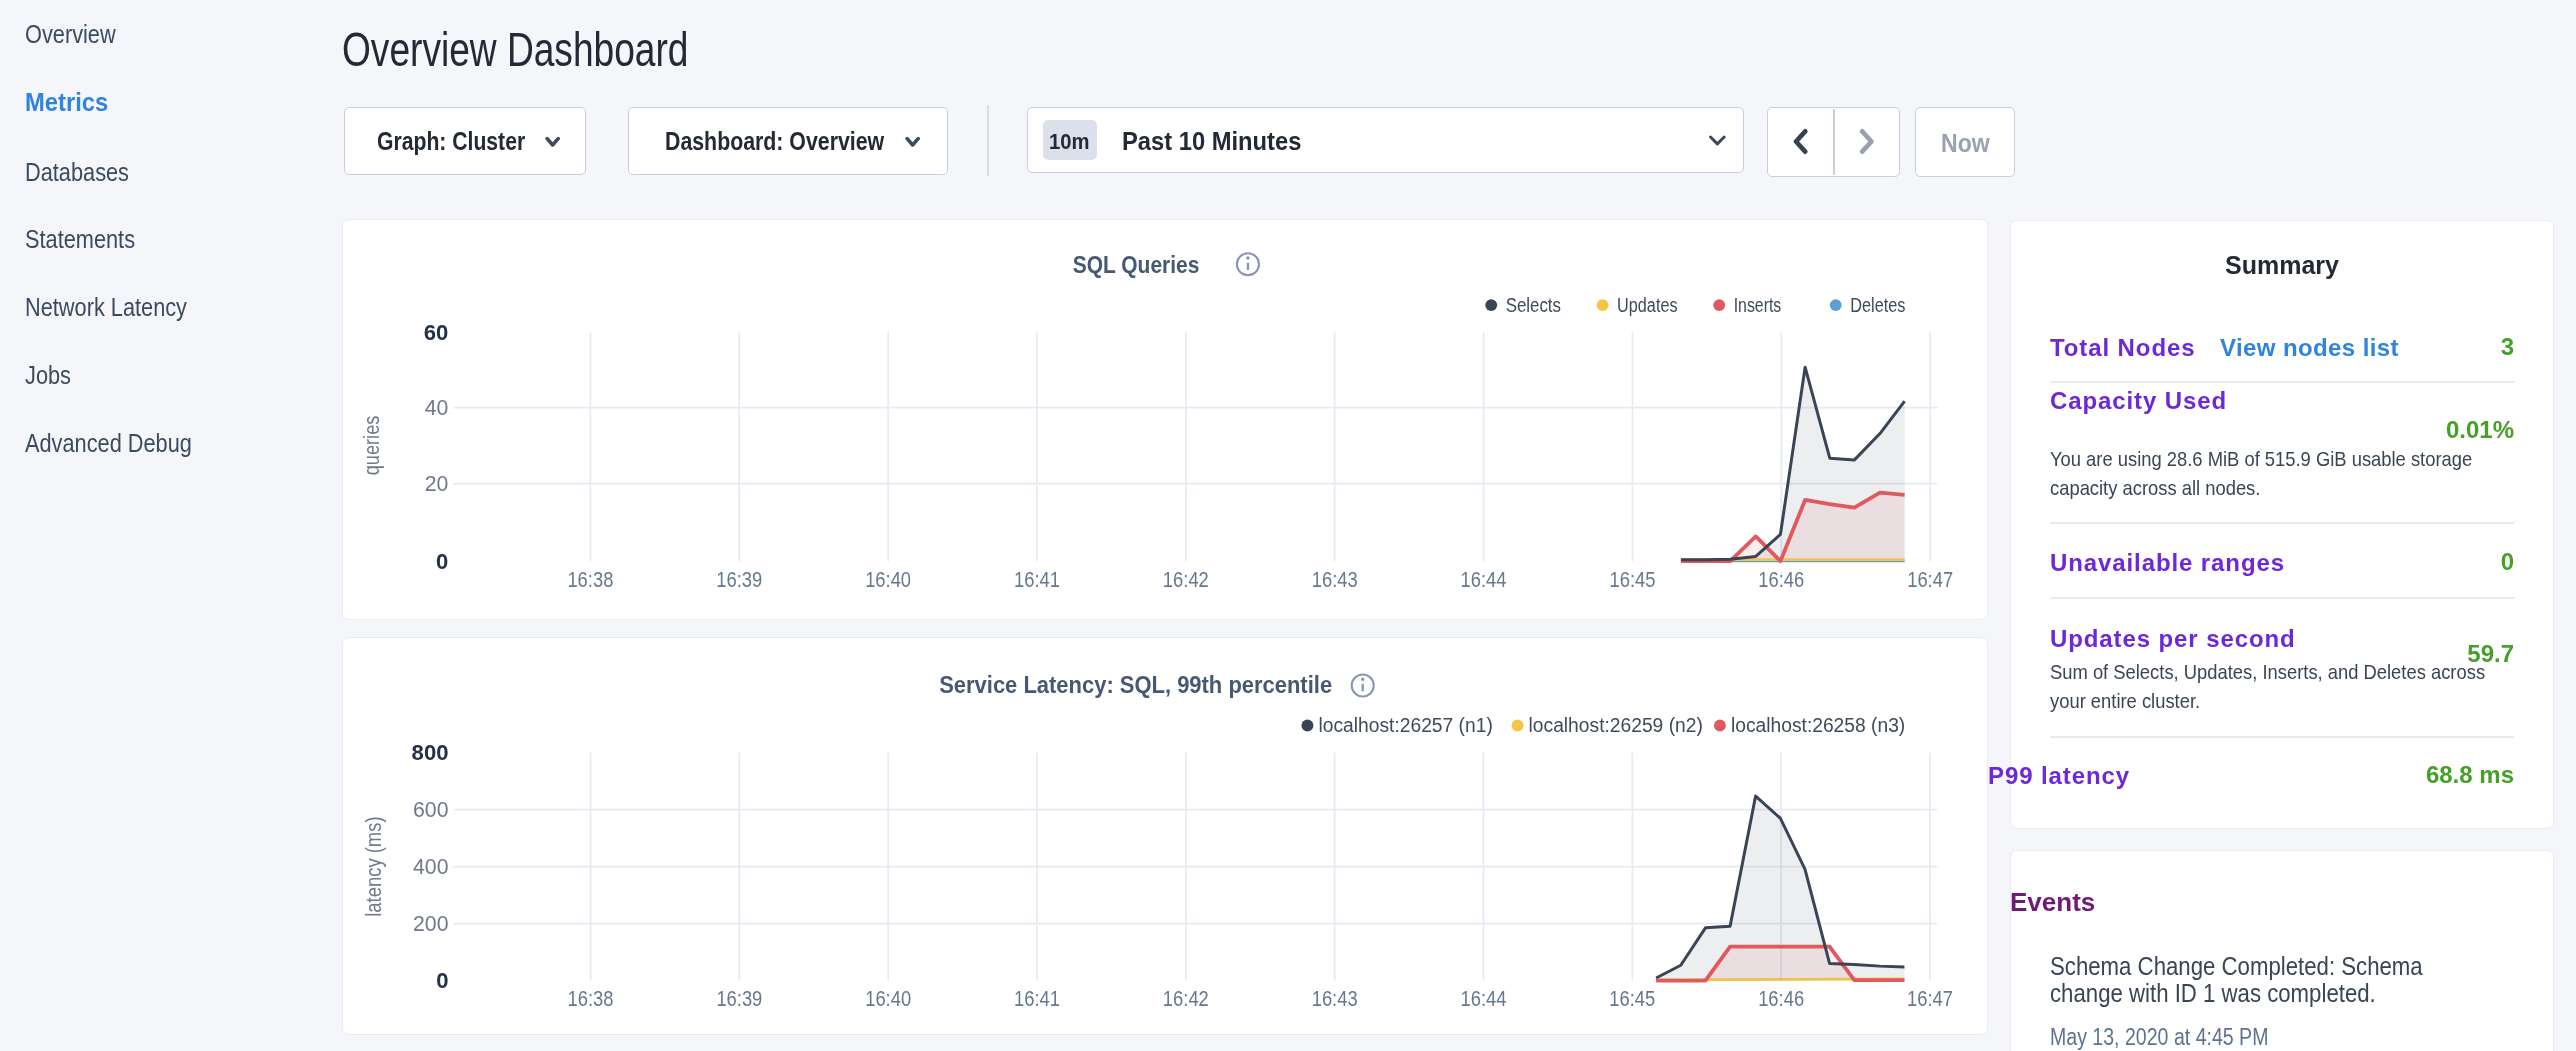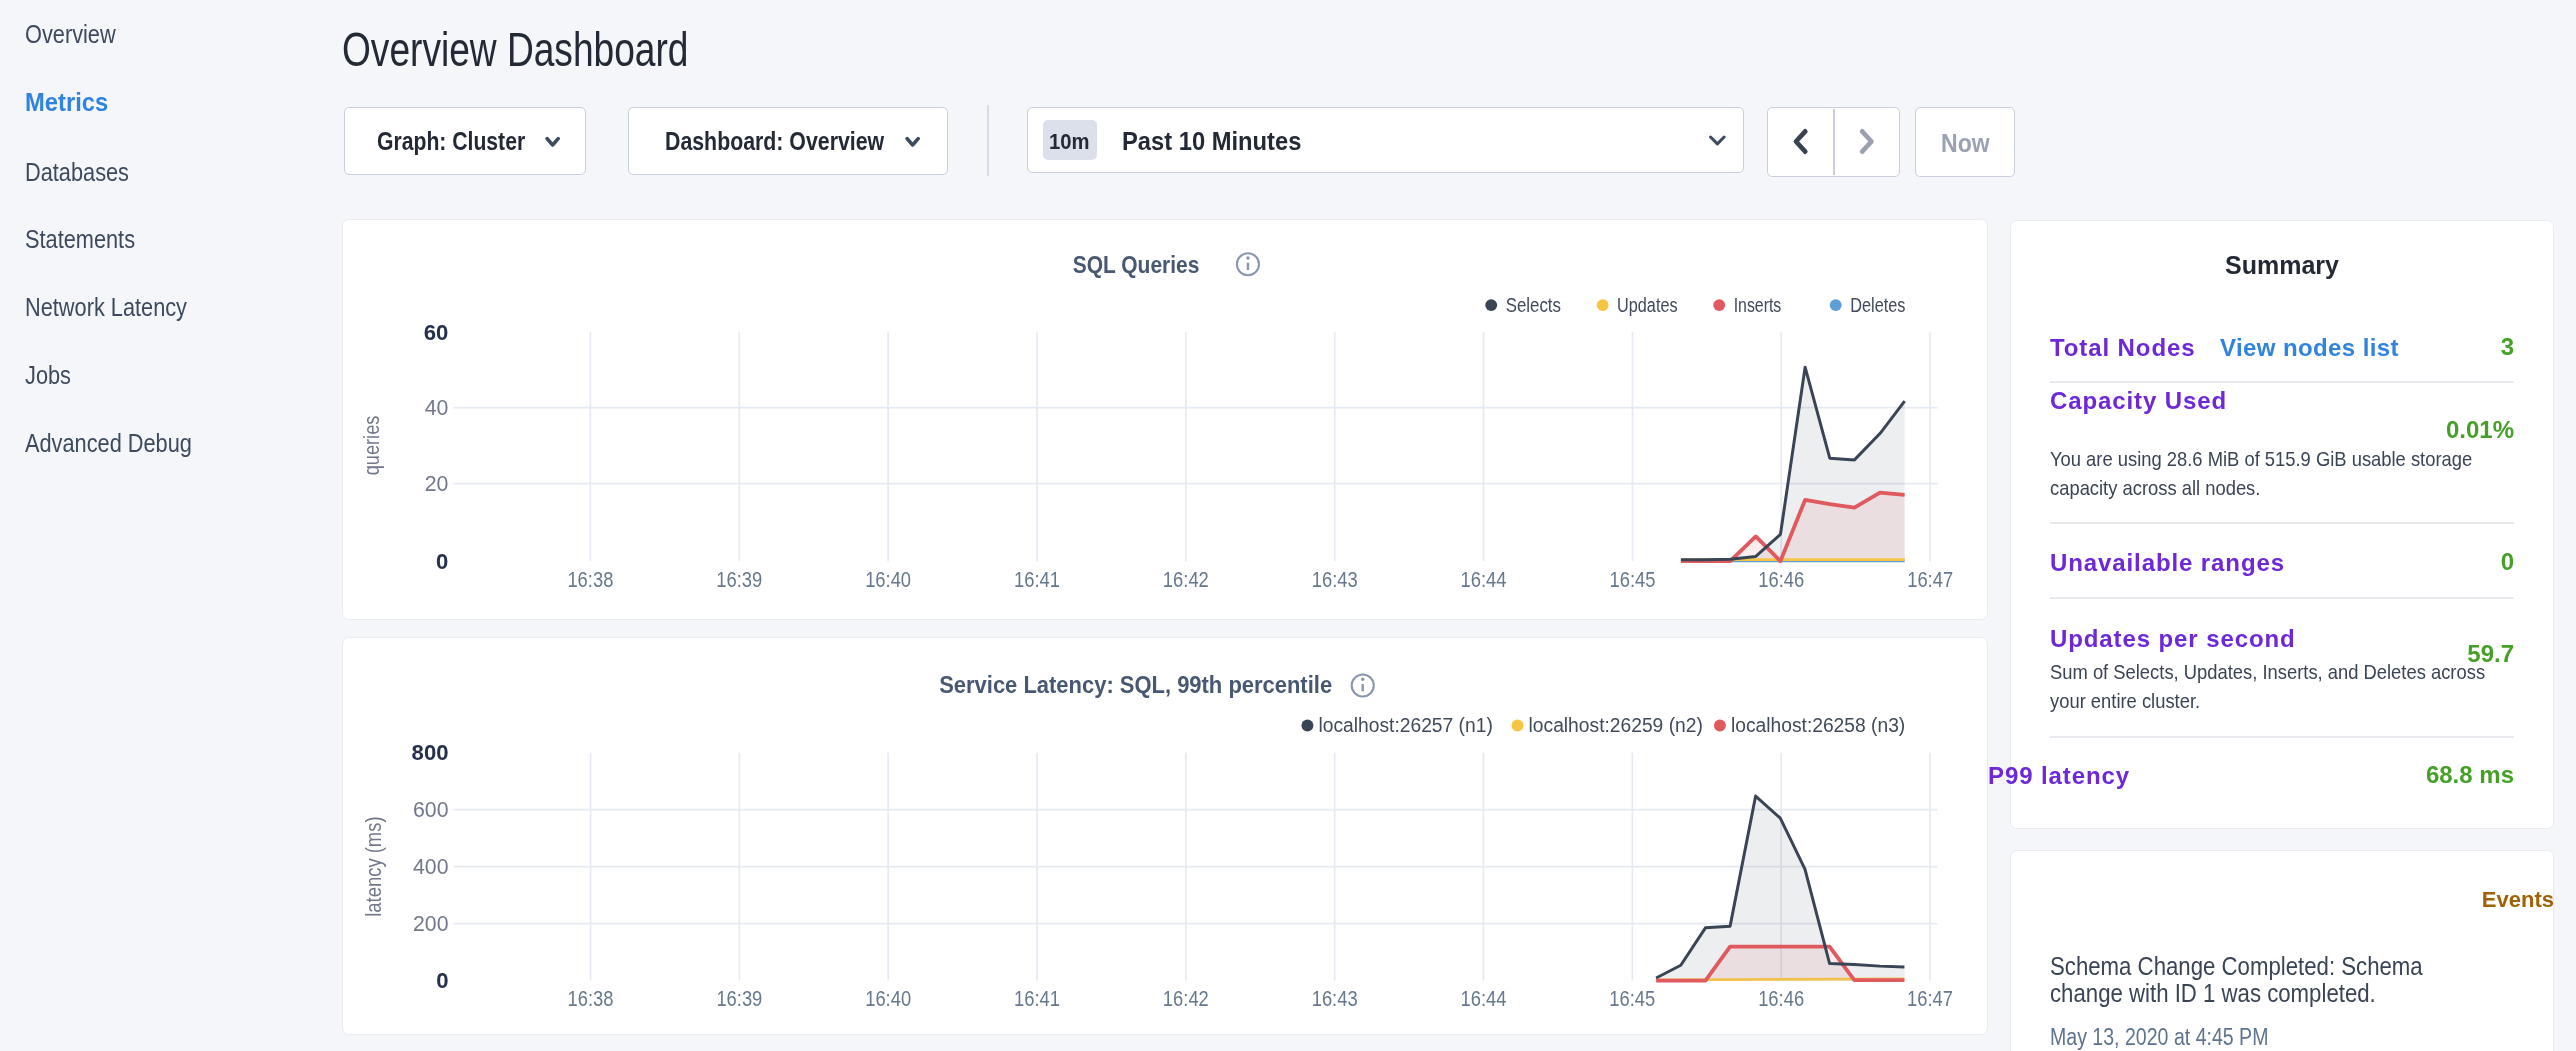--- a/index.html
+++ b/index.html
@@ -194,16 +194,16 @@
 
 <div class="slabel" style="left:2050px; top:625px;">Updates per second</div>
 <div class="sval" style="left:2050px; top:624px;margin-top:16px;">59.7</div>
 <div class="stext" style="left:2050px; top:658px;">Sum of Selects, Updates, Inserts, and Deletes across<br>your entire cluster.</div>
 <div class="sdiv" style="top:736px;"></div>
 
 <div class="slabel" style="left:1988px; top:762px;">P99 latency</div>
 <div class="sval" style="left:2050px; top:761px;">68.8 ms</div>
 
 <div class="card" style="left:2010px; top:850px; width:544px; height:238px;"></div>
-<div class="abs" style="left:2010px; top:887px; width:544px; text-align:right; font-size:22px; font-weight:bold; color:#a16207;">Events</div>
+<div class="abs" style="left:2010px; top:887px; width:544px; text-align:left; font-size:26px; font-weight:bold; color:#701a75;">Events</div>
 <div class="abs sx" style="left:2050px; top:953px; font-size:25px; color:#394455; line-height:27px; transform:scaleX(0.888);">Schema Change Completed: Schema<br>change with ID 1 was completed.</div>
 <div class="abs sx" style="left:2050px; top:1024px; font-size:23px; color:#5e7390; transform:scaleX(0.85);">May 13, 2020 at 4:45 PM</div>
 
 
 </body></html>

